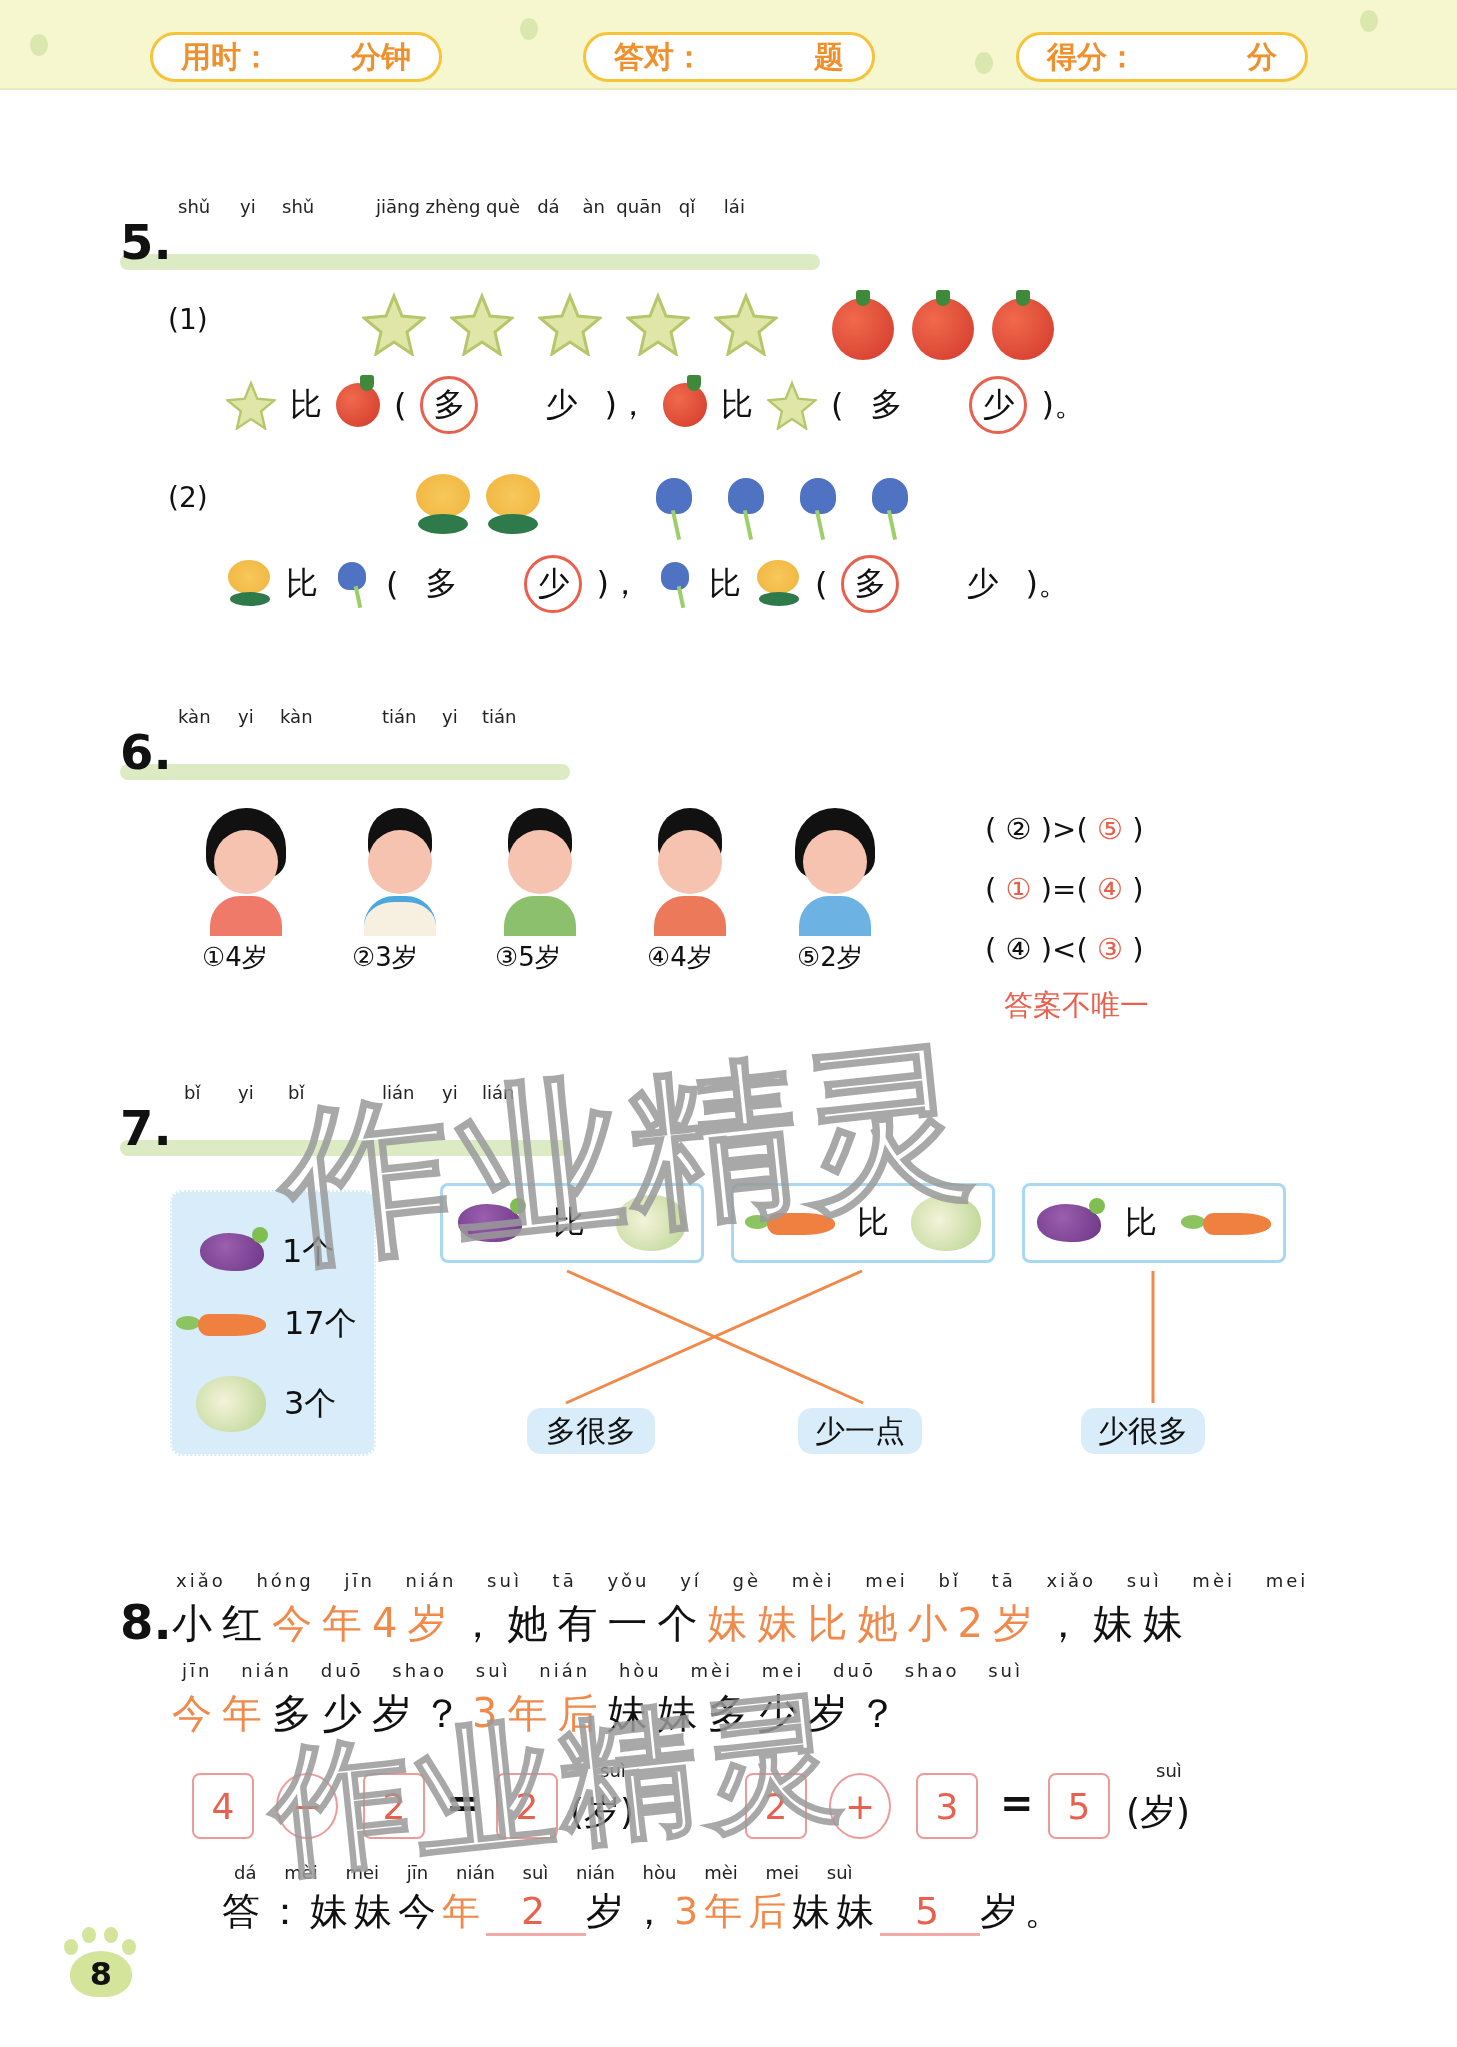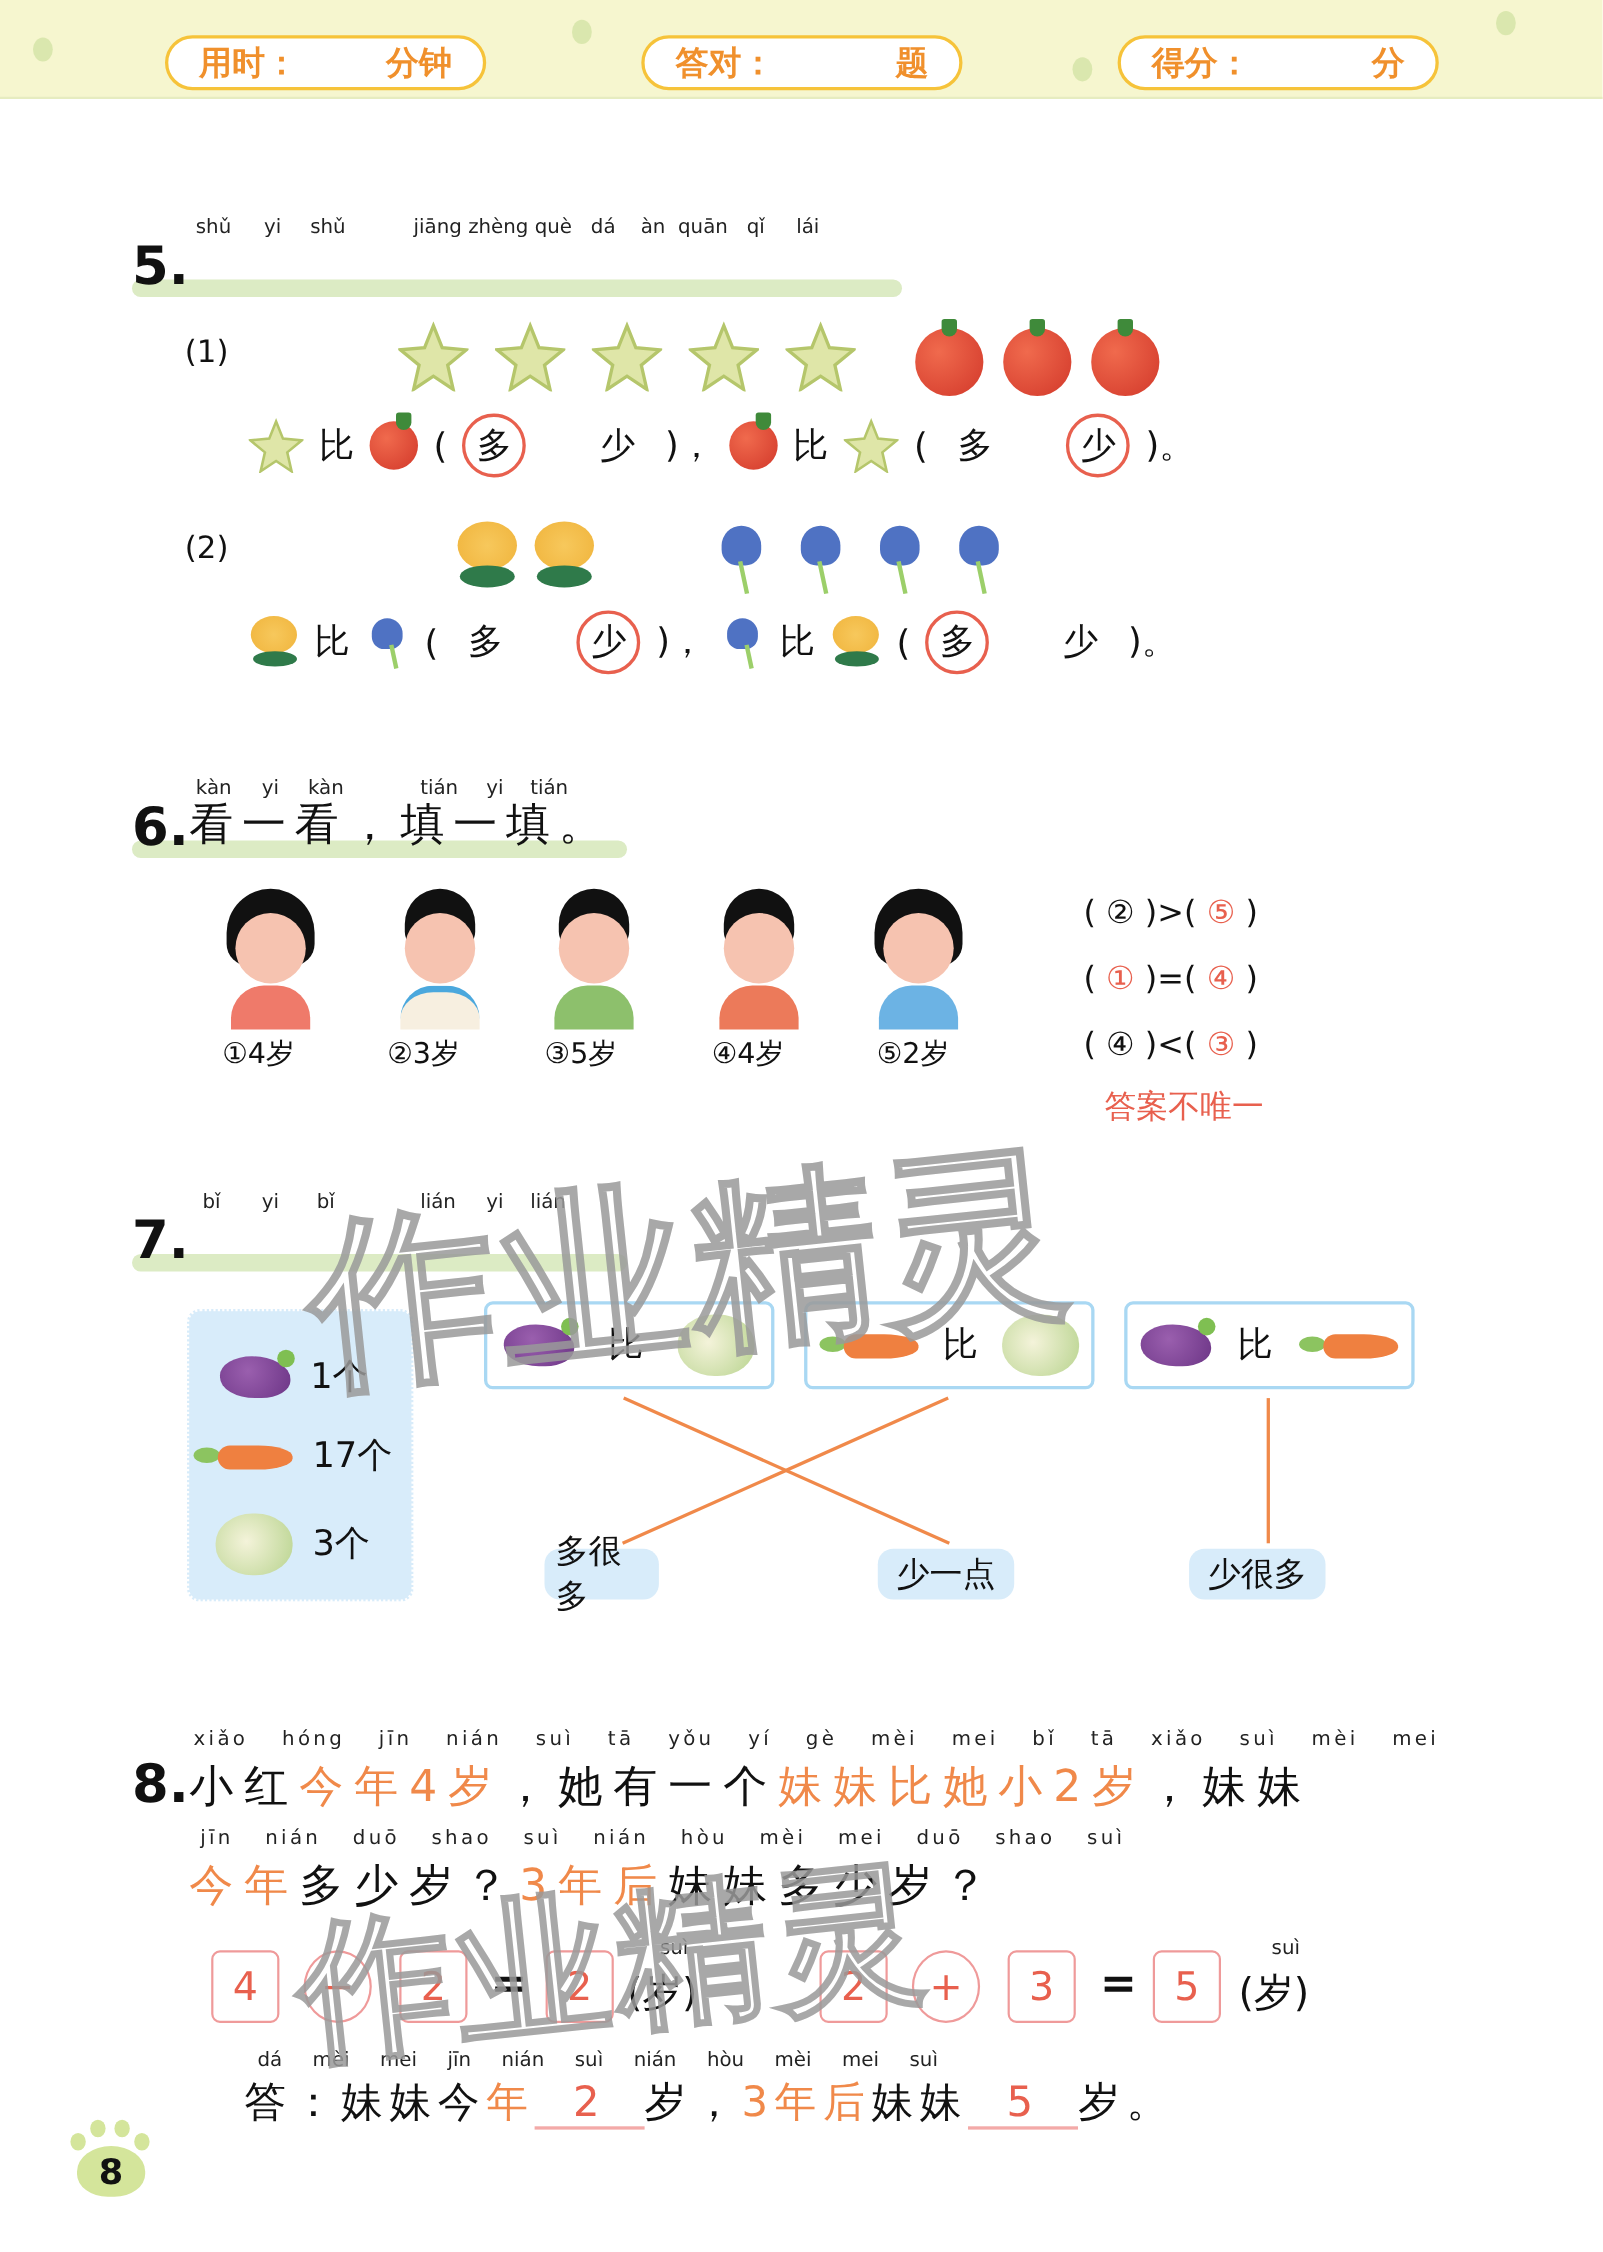--- a/index.html
+++ b/index.html
@@ -193,21 +193,20 @@
 
 <div class="abs" style="left:120px;top:706px;width:450px;height:80px">
   <div class="abs" style="left:0;top:58px;width:450px;height:16px;background:#dcebc4;border-radius:8px"></div>
   <div class="py" style="left:58px;top:0">kàn</div>
     <div class="py" style="left:118px;top:0">yi</div>
     <div class="py" style="left:160px;top:0">kàn</div>
   <div class="py" style="left:262px;top:0">tián</div>
     <div class="py" style="left:322px;top:0">yi</div>
     <div class="py" style="left:362px;top:0">tián</div>
   <div class="qnum" style="left:0;top:22px">6.</div>
-  <div class="qtext" style="left:52px;top:24px">看一看，填一填。</div>
 </div>
 
 <div class="kid" style="left:196px">
     <div class="hair"></div>
     <div class="face"></div>
     <div class="body" style="background:#ef7a6a"></div>
   </div>
 <div class="kid" style="left:350px">
     <div class="hair" style="height:55px;left:18px;width:64px"></div>
     <div class="face"></div>
@@ -288,21 +287,21 @@
       <span class="top"></span>
       <span class="root"></span>
     </span>
 </div>
 
 <svg class="abs" style="left:0;top:0" width="1457" height="2047">
   <line x1="567" y1="1271" x2="863" y2="1403" stroke="#f0894a" stroke-width="3"></line>
   <line x1="862" y1="1271" x2="566" y2="1403" stroke="#f0894a" stroke-width="3"></line>
   <line x1="1153" y1="1271" x2="1153" y2="1403" stroke="#f0894a" stroke-width="3"></line>
 </svg>
-<div class="ans" style="left:495px;width:104px">多很多</div>
+<div class="ans" style="left:527px;width:128px">多很多</div>
 <div class="ans" style="left:798px;width:124px">少一点</div>
 <div class="ans" style="left:1081px;width:124px">少很多</div>
 
 <div class="abs" style="left:120px;top:1570px;width:1200px">
   <div class="py" style="left:56px;top:0;letter-spacing:3px;word-spacing:22px">xiǎo hóng jīn nián suì tā yǒu yí gè mèi mei bǐ tā xiǎo suì mèi mei</div>
   <div class="qnum" style="left:0;top:28px">8.</div>
   <div class="q8" style="position:absolute;left:52px;top:26px">
     <span>小红</span><span class="o">今年4岁</span><span>，她有一个</span><span class="o">妹妹比她小2岁</span><span>，妹妹</span>
   </div>
 </div>

